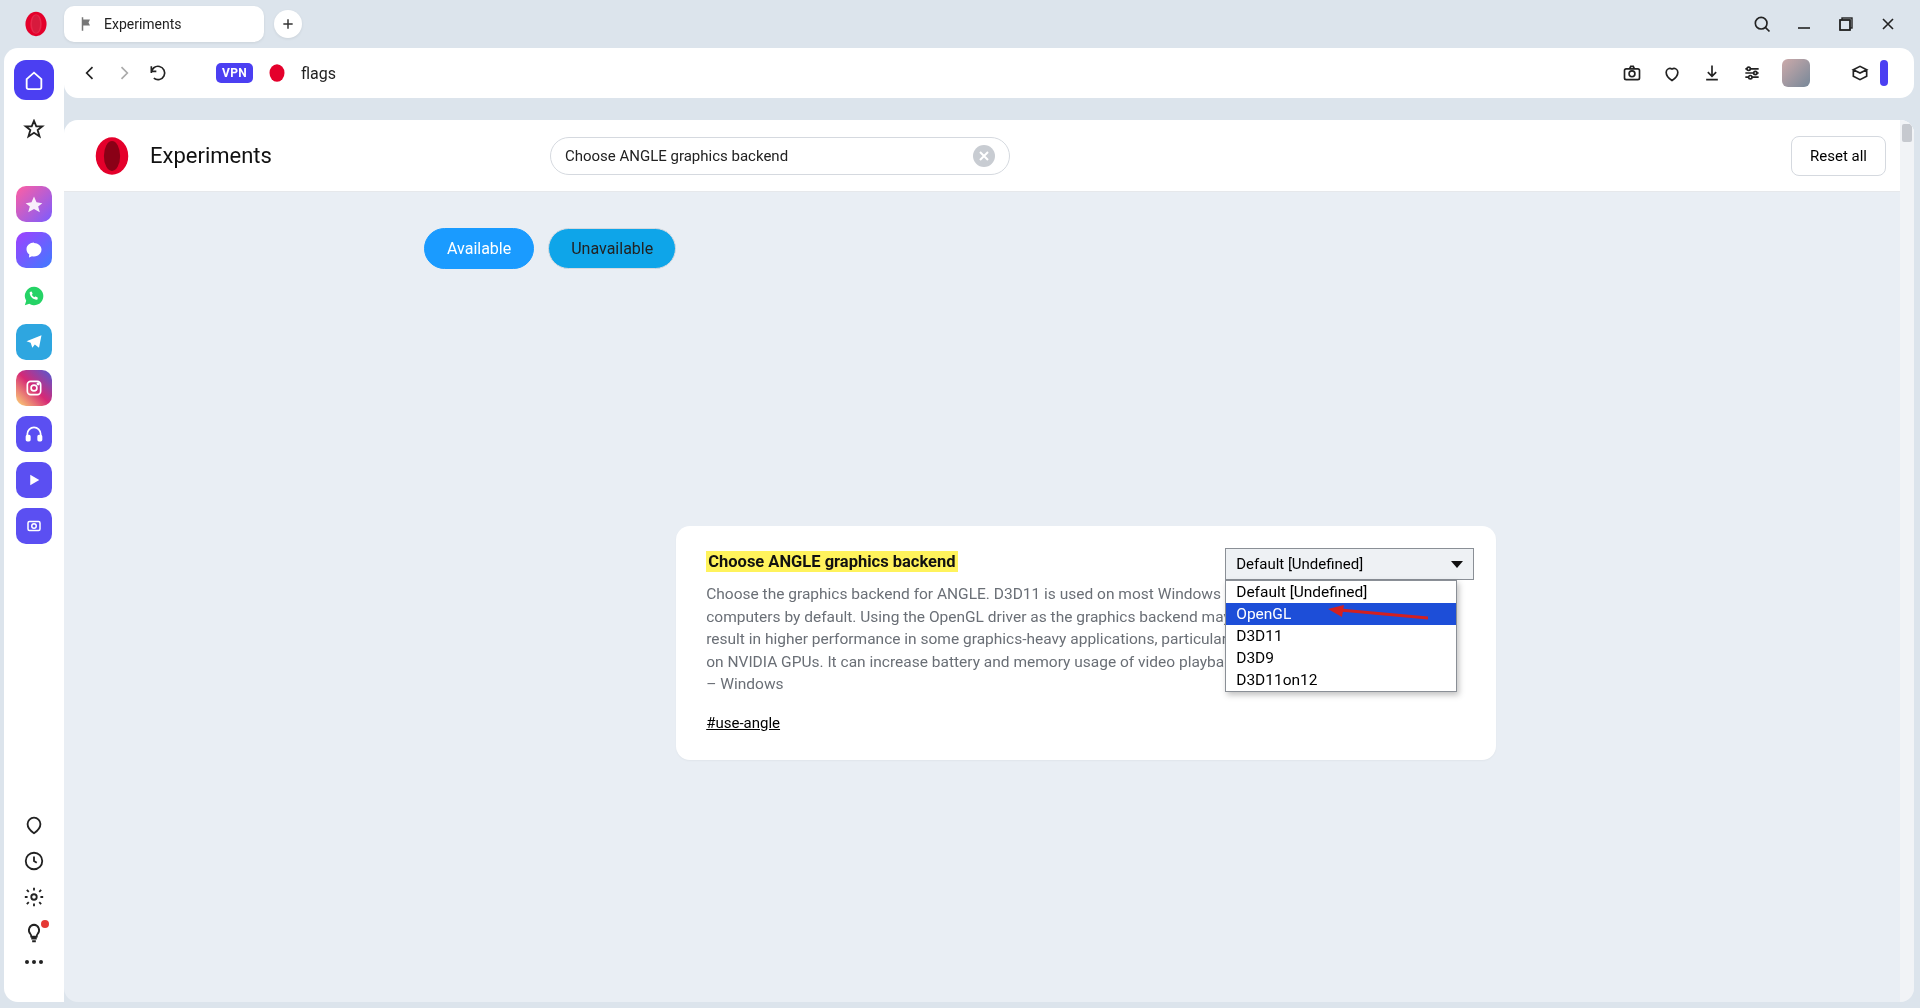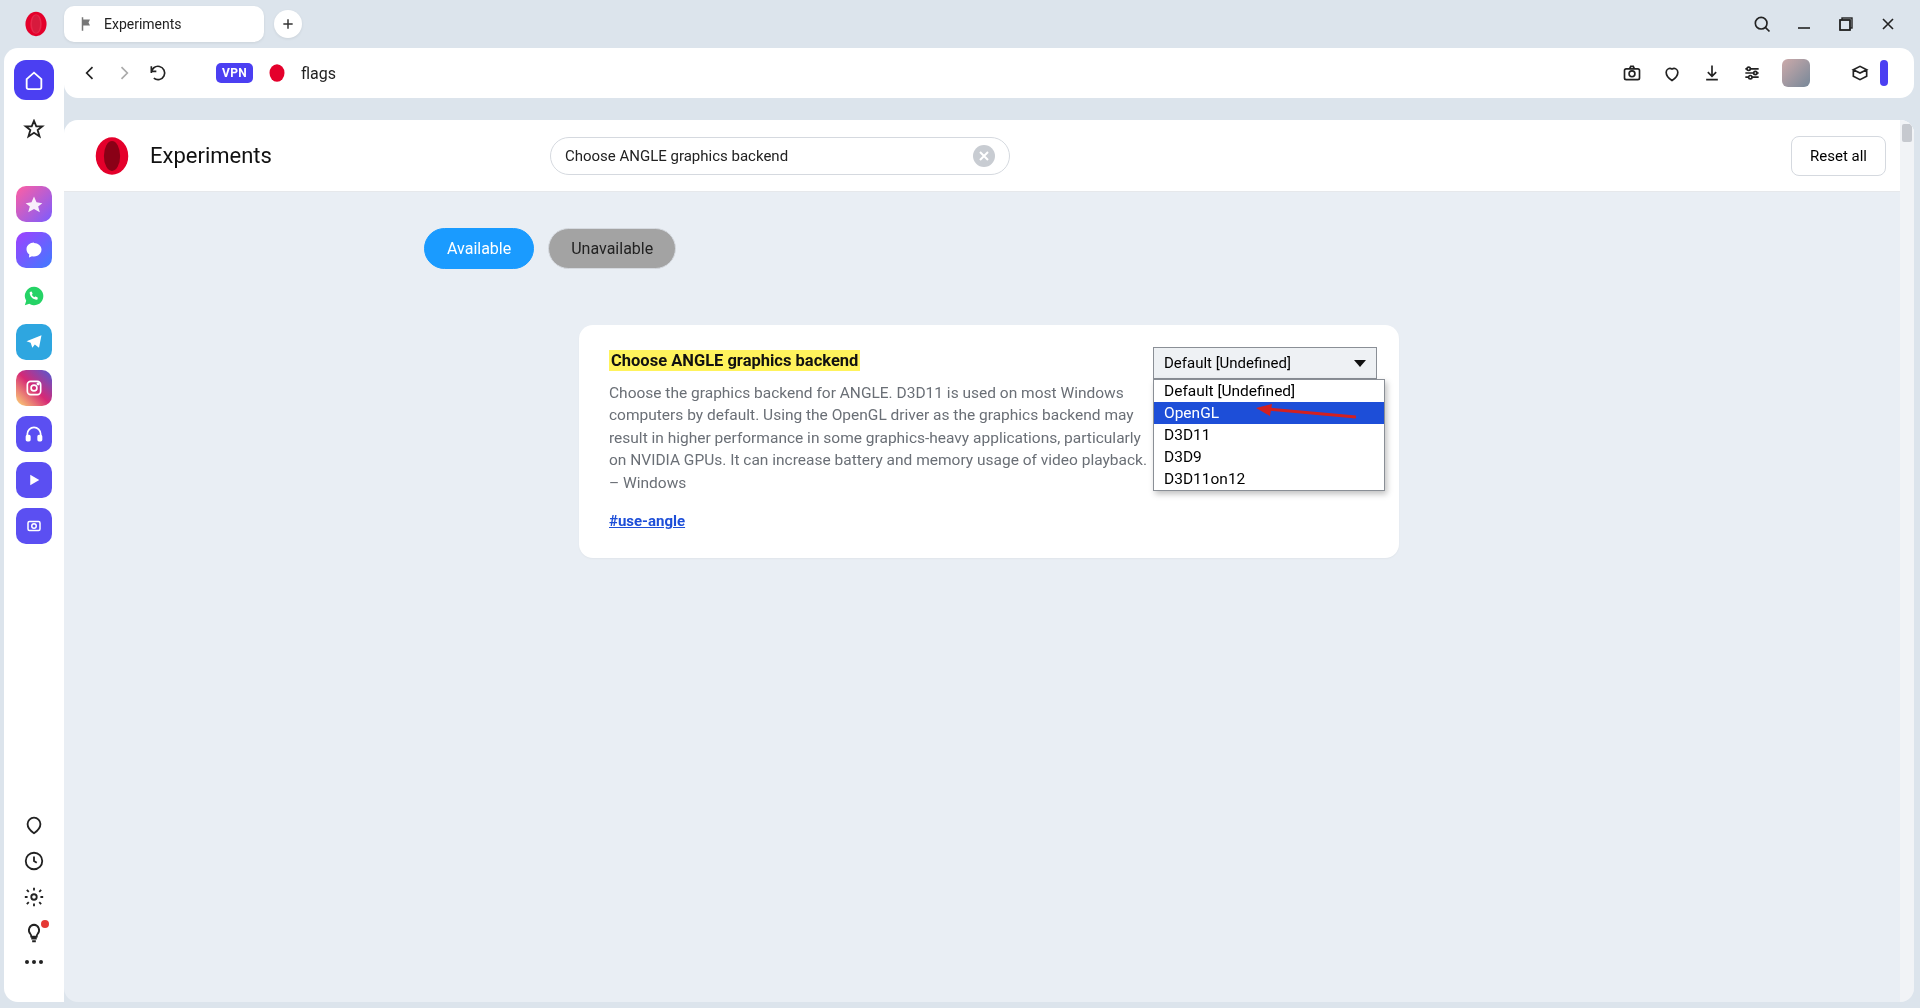--- a/index.html
+++ b/index.html
@@ -51,31 +51,31 @@
 
 
 .page { background:#e9eef4; border-radius:14px; flex:1; display:flex; flex-direction:column; overflow:hidden; position:relative; }
 .page-hdr { background:#fff; height:72px; display:flex; align-items:center; padding:0 28px; gap:18px; border-bottom:1px solid #e6e8eb;}
 .hdr-title { font-size:22px; color:#111; font-weight:400; }
 .search-box { margin-left: 260px; width:460px; height:38px; border:1px solid #d5d9df; border-radius:20px; display:flex; align-items:center; padding:0 14px; gap:10px; }
 .search-box input { border:none; outline:none; flex:1; font-size:15px; color:#222; background:transparent; }
 .clear-btn { width:22px; height:22px; border-radius:11px; background:#c8ccd2; color:#fff; display:flex; align-items:center; justify-content:center; font-size:13px;}
 .reset-btn { margin-left:auto; border:1px solid #d5d9df; background:#fff; border-radius:8px; padding:10px 18px; font-size:15px; cursor:pointer; }
 
-.page-body { flex:1; overflow:auto; padding: 36px 0 0 0; display:flex; flex-direction:column; align-items:center;}
+.page-body { flex:1; overflow:auto; padding: 36px 0 0 0; display:flex; flex-direction:row; align-items:center;}
 .tabs { display:flex; gap:14px; align-self:flex-start; margin-left: 360px; }
-.tab-pill { border-radius:22px; padding:10px 22px; font-size:16px; border:1px solid #d5d9df; background:#a3a3a3; color:#222; }
+.tab-pill { border-radius:22px; padding:10px 22px; font-size:16px; border:1px solid #d5d9df; background:#0ea5e9; color:#222; }
 .tab-pill.active { background:#1a9bff; color:#fff; border-color:#1a9bff; }
 
 .card { margin-top: 56px; width: 820px; background:#fff; border-radius:14px; padding:26px 30px 28px 30px; position:relative; box-shadow:0 1px 2px rgba(0,0,0,.04); }
 .flag-title { display:inline; background:#fff35c; font-weight:700; font-size:16.5px; color:#111; padding:1px 2px;}
 .flag-desc { margin-top:12px; font-size:15.5px; line-height:1.45; color:#6a6f76; max-width: 540px;}
-.flag-link { display:inline-block; margin-top:18px; color:#1d4ed8; text-decoration:underline; font-size:15px;font-weight:bold; }
-
-.selectbox { position:absolute; right:22px; top:22px; width:224px; }
+.flag-link { display:inline-block; margin-top:18px; color:#000000; text-decoration:underline; font-size:15px; }
+
+.selectbox { position:absolute; right:22px; top:22px; width:249px; }
 .select-btn { width:100%; height:32px; border:1px solid #8a8f96; background:#eef1f4; display:flex; align-items:center; justify-content:space-between; padding:0 10px; font-size:15px; }
 .select-btn .tri { border-left:6px solid transparent; border-right:6px solid transparent; border-top:7px solid #111;}
 .dropdown { position:absolute; left:0; top:32px; width:232px; background:#fff; border:1px solid #8a8f96; box-shadow:2px 3px 6px rgba(0,0,0,.25); }
 .dropdown .opt { padding:2px 10px; font-size:15.5px; }
 .dropdown .opt.hl { background:#1d4ed8; color:#fff; position:relative;}
 .arrow { position:absolute; right:28px; top:50%; transform:translateY(-50%); }
 .arrow svg { display:block; }
 
 .scrollbar { position:absolute; right:0; top:0; width:14px; height:100%; background:#f1f3f6;}
 .scrollbar .thumb { position:absolute; top:4px; left:2px; width:10px; height:18px; background:#c6c9cf; border-radius:2px; }

